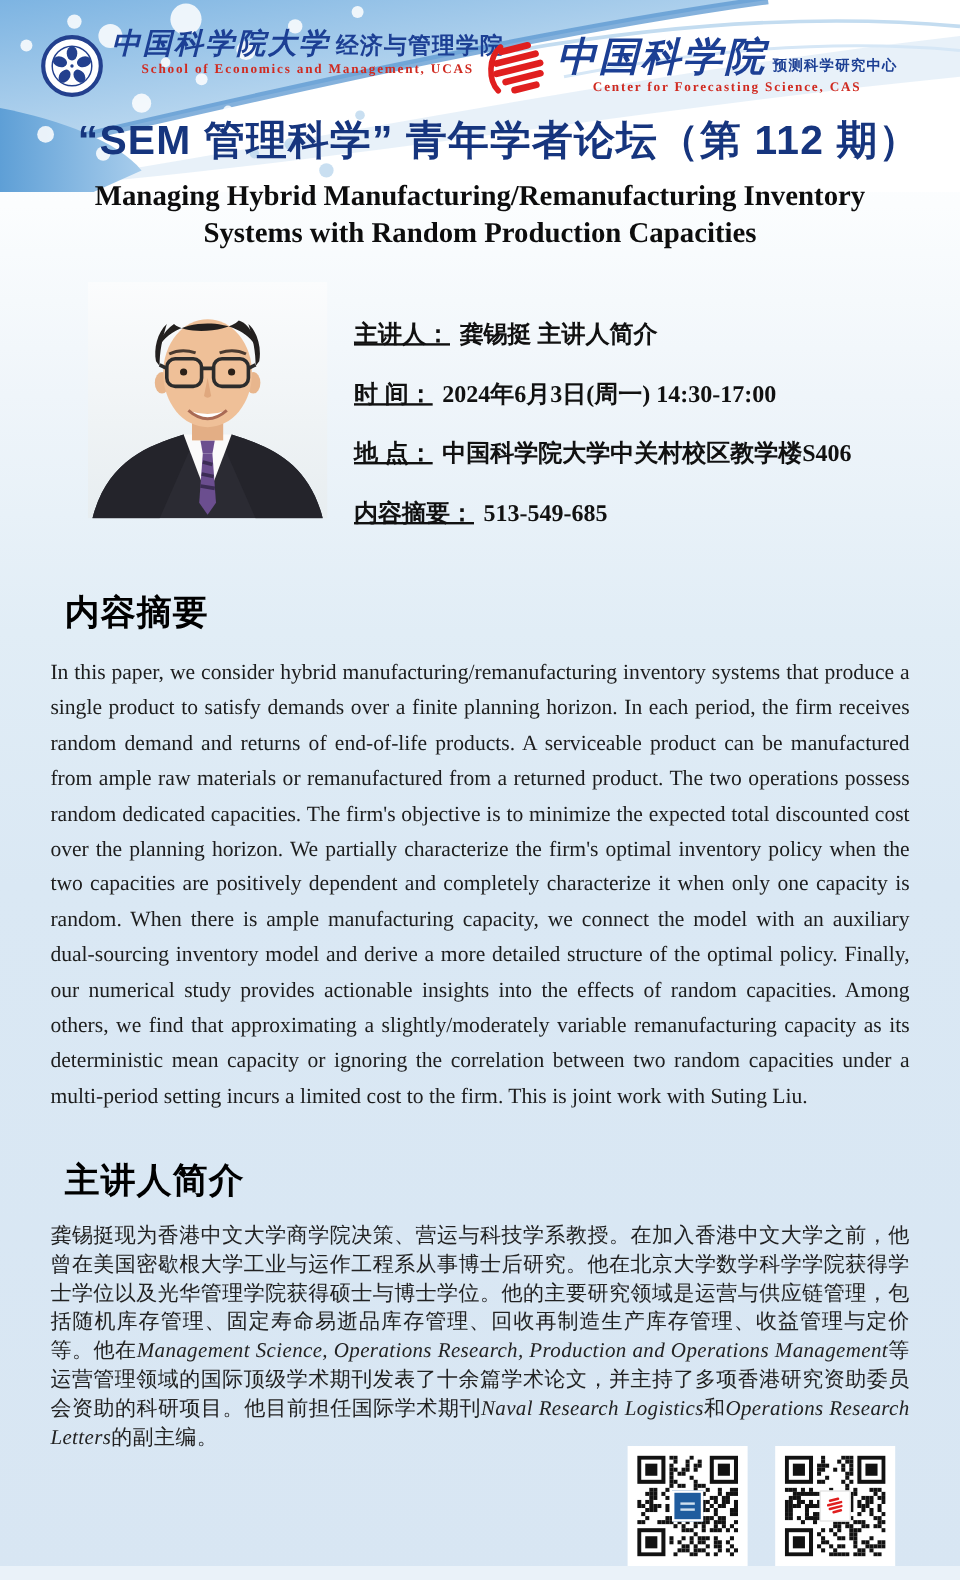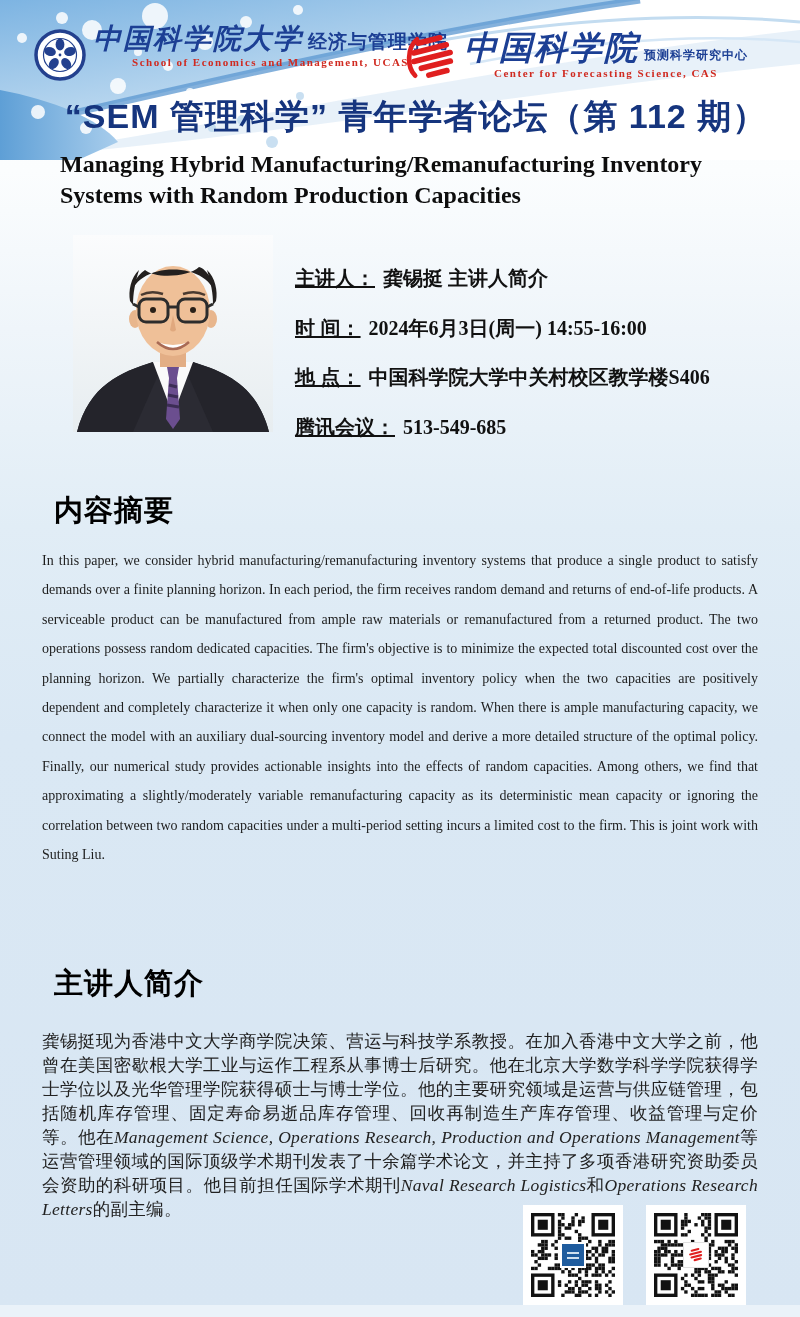--- a/index.html
+++ b/index.html
@@ -9,53 +9,53 @@
     font-family:"Liberation Sans",sans-serif;
   }
   
   .header{position:absolute;top:0;left:0;width:800px;height:160px;}
   .header svg.waves{position:absolute;top:0;left:0;width:800px;height:160px;}
   .logo-left{position:absolute;left:34px;top:24px;display:flex;align-items:flex-start;}
   .emblem{width:52px;height:52px;margin-top:5px;flex:none;}
   .logo-left .ltext{margin-left:7px;}
   .cn-row{display:flex;align-items:baseline;white-space:nowrap;}
   .calli{font-family:"Liberation Serif",serif;font-weight:bold;font-style:italic;
-         font-size:28px;color:#1c3f94;letter-spacing:2px;line-height:1.1;}
+         font-size:24px;color:#1c3f94;letter-spacing:2px;line-height:1.1;}
   .dept{font-size:19px;font-weight:bold;color:#1c3f94;margin-left:5px;letter-spacing:1px;}
   .logo-en{font-family:"Liberation Serif",serif;font-size:11px;font-weight:bold;color:#d02a20;
            letter-spacing:1.5px;margin-top:1px;text-align:center;white-space:nowrap;}
   .logo-right{position:absolute;left:404px;top:30px;display:flex;align-items:flex-start;}
   .swirl{width:56px;height:50px;flex:none;margin-top:2px;}
   .logo-right .ltext{margin-left:4px;}
   .logo-right .calli{font-size:33px;}
   .logo-right .dept{font-size:12px;}
   .forum-title{position:absolute;top:94px;left:16px;width:100%;text-align:center;
                font-size:34px;font-weight:900;color:#16357e;letter-spacing:1px;white-space:nowrap;}
   
-  .en-title{position:absolute;top:149px;left:60px;right:60px;text-align:left;
+  .en-title{position:absolute;top:149px;left:60px;right:60px;text-align:center;
             font-family:"Liberation Serif",serif;font-weight:bold;font-size:24px;
             line-height:31px;color:#0d0d0d;}
   
   .speaker{position:absolute;top:235px;left:73px;right:36px;height:208px;display:flex;}
   .photo{width:200px;height:197px;flex:none;overflow:hidden;}
   .photo svg{display:block;width:100%;height:100%;}
   .info{margin-left:22px;flex:1;display:flex;flex-direction:column;
         justify-content:space-between;padding:30px 0 2px;}
   .info-row{font-size:20px;font-weight:bold;color:#111;white-space:nowrap;}
   .info-row .label{font-family:"Liberation Sans",sans-serif;text-decoration:underline;}
   .info-row .value{font-family:"Liberation Serif",serif;margin-left:8px;}
   
   .section{position:absolute;left:42px;right:42px;}
   .section h2{margin:12px;font-size:29px;font-weight:900;color:#000;
               font-family:"Liberation Sans",sans-serif;letter-spacing:1px;}
   .sec-abstract{top:479px;}
-  .sec-abstract p{margin:15px 0 0;font-family:"Liberation Serif",serif;font-size:14px;
+  .sec-abstract p{margin:15px 0 0;font-family:"Liberation Serif",serif;font-size:18px;
                   line-height:29.4px;text-align:justify;color:#1d1d1d;}
   .sec-bio{top:952px;}
-  .sec-bio p{margin:25px 0 0;font-family:"Liberation Serif",serif;font-size:17.5px;
+  .sec-bio p{margin:13px 0 0;font-family:"Liberation Serif",serif;font-size:17.5px;
              line-height:24px;text-align:justify;color:#222;letter-spacing:0.3px;}
   .sec-bio .it{font-style:italic;}
   
   .qr-row{position:absolute;top:1205px;right:54px;display:flex;gap:23px;}
   .qr-card{width:100px;height:100px;background:#fff;position:relative;
            padding:8px;box-sizing:border-box;}
   .qr-card svg.qr{width:100%;height:100%;display:block;}
   .badge{position:absolute;top:50%;left:50%;transform:translate(-50%,-50%);
          width:26px;height:26px;box-sizing:border-box;}
   .badge-blue{background:#1f5c9e;border:2px solid #fff;}
@@ -198,27 +198,27 @@
         <path d="M100,80 L97,95 Q100,98 103,95 Z" fill="#e0a87e"></path>
         <path d="M84,107 Q100,121 116,107 Q100,113 84,107 Z" fill="#fff"></path>
         <path d="M84,107 Q100,121 116,107" stroke="#a96a54" stroke-width="2.5" fill="none"></path>
       </svg>
     </div>
     <div class="info">
       <div class="info-row">
         <span class="label">主讲人：</span><span class="value">龚锡挺  主讲人简介</span>
       </div>
       <div class="info-row">
-        <span class="label">时  间：</span><span class="value">2024年6月3日(周一) 14:55-16:00</span>
+        <span class="label">时  间：</span><span class="value">2024年6月3日(周一) 14:30-17:00</span>
       </div>
       <div class="info-row">
         <span class="label">地 点：</span><span class="value">中国科学院大学中关村校区教学楼S406</span>
       </div>
       <div class="info-row">
-        <span class="label">腾讯会议：</span><span class="value">513-549-685</span>
+        <span class="label">内容摘要：</span><span class="value">513-549-685</span>
       </div>
     </div>
   </div>
 
   <div class="section sec-abstract">
     <h2>内容摘要</h2>
     <p>In this paper, we consider hybrid manufacturing/remanufacturing inventory systems that produce a single product to satisfy demands over a finite planning horizon. In each period, the firm receives random demand and returns of end-of-life products. A serviceable product can be manufactured from ample raw materials or remanufactured from a returned product. The two operations possess random dedicated capacities. The firm's objective is to minimize the expected total discounted cost over the planning horizon. We partially characterize the firm's optimal inventory policy when the two capacities are positively dependent and completely characterize it when only one capacity is random. When there is ample manufacturing capacity, we connect the model with an auxiliary dual-sourcing inventory model and derive a more detailed structure of the optimal policy. Finally, our numerical study provides actionable insights into the effects of random capacities. Among others, we find that approximating a slightly/moderately variable remanufacturing capacity as its deterministic mean capacity or ignoring the correlation between two random capacities under a multi-period setting incurs a limited cost to the firm. This is joint work with Suting Liu.</p>
   </div>
 
   <div class="section sec-bio">

